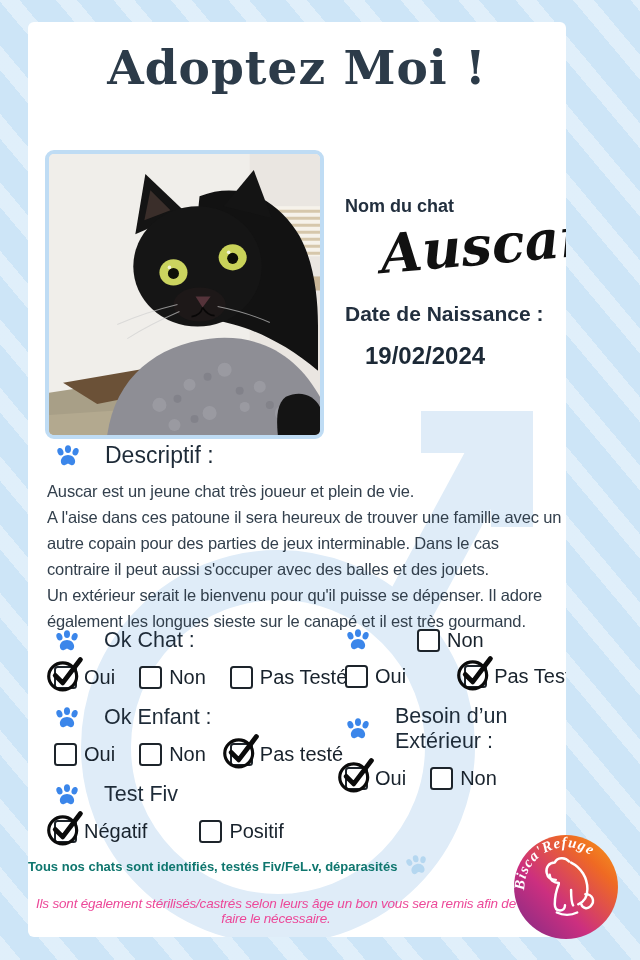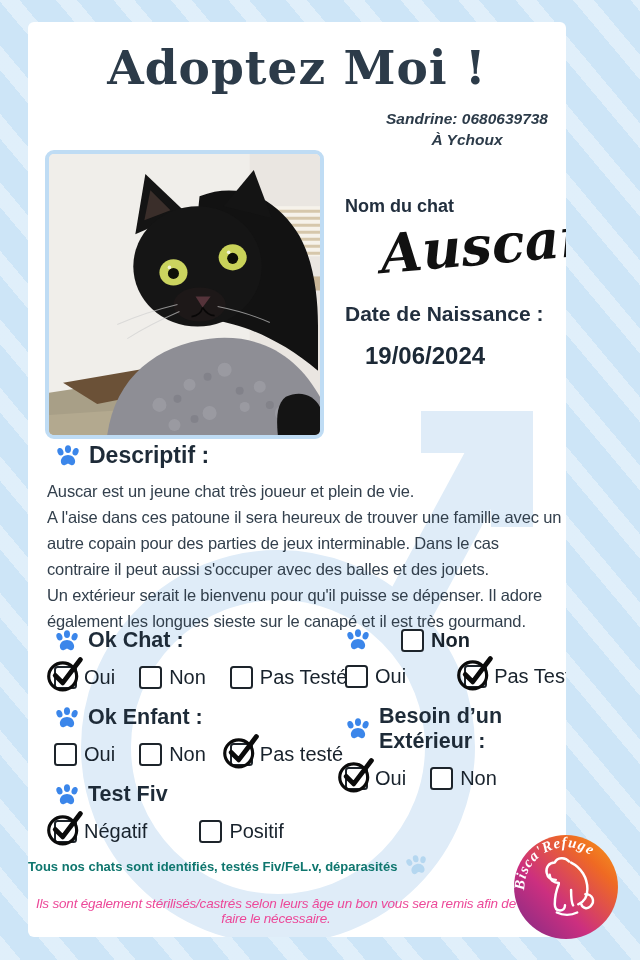--- a/index.html
+++ b/index.html
@@ -34,21 +34,21 @@
 
   .nom-label{position:absolute;left:317px;top:174px;font-size:18px;font-weight:700;color:#222f3e;}
   .cat-name{
     position:absolute;left:352px;top:192px;width:190px;text-align:center;
     font-family:"DejaVu Serif","Liberation Serif",serif;font-style:italic;font-weight:700;
     font-size:54px;color:#111;transform:rotate(-5deg);
   }
   .dob-label{position:absolute;left:317px;top:280px;font-size:21px;font-weight:700;color:#222f3e;}
   .dob-value{position:absolute;left:337px;top:320px;font-size:24px;font-weight:700;color:#1c2936;}
 
-  .section-h{display:flex;align-items:center;gap:8px;font-size:21.5px;font-weight:700;color:#1e2b38;}
+  .section-h{display:flex;align-items:center;gap:24px;font-size:21.5px;font-weight:400;color:#1e2b38;}
   .paw{width:26px;height:24px;flex:0 0 auto;}
   .paw path,.paw ellipse{fill:#3b86ea;}
 
   .descriptif-h{position:absolute;left:27px;top:420px;}
   .descriptif-h .dh-label{font-size:23px;}
   .desc-text{
     position:absolute;left:11px;top:456px;width:534px;
     font-size:16.5px;line-height:26px;color:#33404d;white-space:pre-line;letter-spacing:-0.15px;margin-left:8px;
   }
 
@@ -95,24 +95,20 @@
       <circle cx="250" cy="725" r="172" stroke-width="50"></circle>
       <line x1="372" y1="603" x2="468" y2="425" stroke-width="50"></line>
       <polyline points="393,410 484,410 484,505" stroke-width="42"></polyline>
     </g>
   </svg>
 
   <div class="content">
 
     <div class="title">Adoptez Moi !</div>
 
-    <div class="contact">
-      <div>Sandrine: 0680639738</div>
-      <div>À Ychoux</div>
-    </div>
 
     <div class="photo-frame">
       <svg viewBox="0 0 270 280">
         <rect width="270" height="280" fill="#f0eeea"></rect>
         <rect x="200" width="70" height="280" fill="#eae6e1"></rect>
 
         <g>
           <rect x="224" y="52" width="46" height="50" fill="#f6f2ea"></rect>
           <g stroke="#d6c7ab" stroke-width="3">
             <line x1="224" y1="57" x2="270" y2="57"></line>
@@ -176,21 +172,21 @@
             <path d="M168 152 Q198 158 220 168"></path>
           </g>
           <path d="M236 242 C250 235 264 240 270 252 L270 280 L228 280 C226 260 228 248 236 242 Z" fill="#141414"></path>
         </g>
       </svg>
     </div>
 
     <div class="nom-label">Nom du chat</div>
     <div class="cat-name">Auscar</div>
     <div class="dob-label">Date de Naissance :</div>
-    <div class="dob-value">19/06/2024</div>
+    <div class="dob-value">19/02/2024</div>
 
     <div class="section-h descriptif-h">
       <svg class="paw" viewBox="0 0 24 22">
         <ellipse cx="5" cy="7" rx="2.7" ry="3.5" transform="rotate(-20 5 7)"></ellipse>
         <ellipse cx="12" cy="4.6" rx="2.8" ry="3.6"></ellipse>
         <ellipse cx="19" cy="7" rx="2.7" ry="3.5" transform="rotate(20 19 7)"></ellipse>
         <path d="M12 10c3.6 0 6.6 2.6 6.6 5.9 0 2.7-2.1 4.3-3.9 3.5-1.5-.6-1.7-1.2-2.7-1.2s-1.2.6-2.7 1.2c-1.8.8-3.9-.8-3.9-3.5 0-3.3 3-5.9 6.6-5.9z"></path>
       </svg>
       <span class="dh-label">Descriptif :</span>
     </div>

